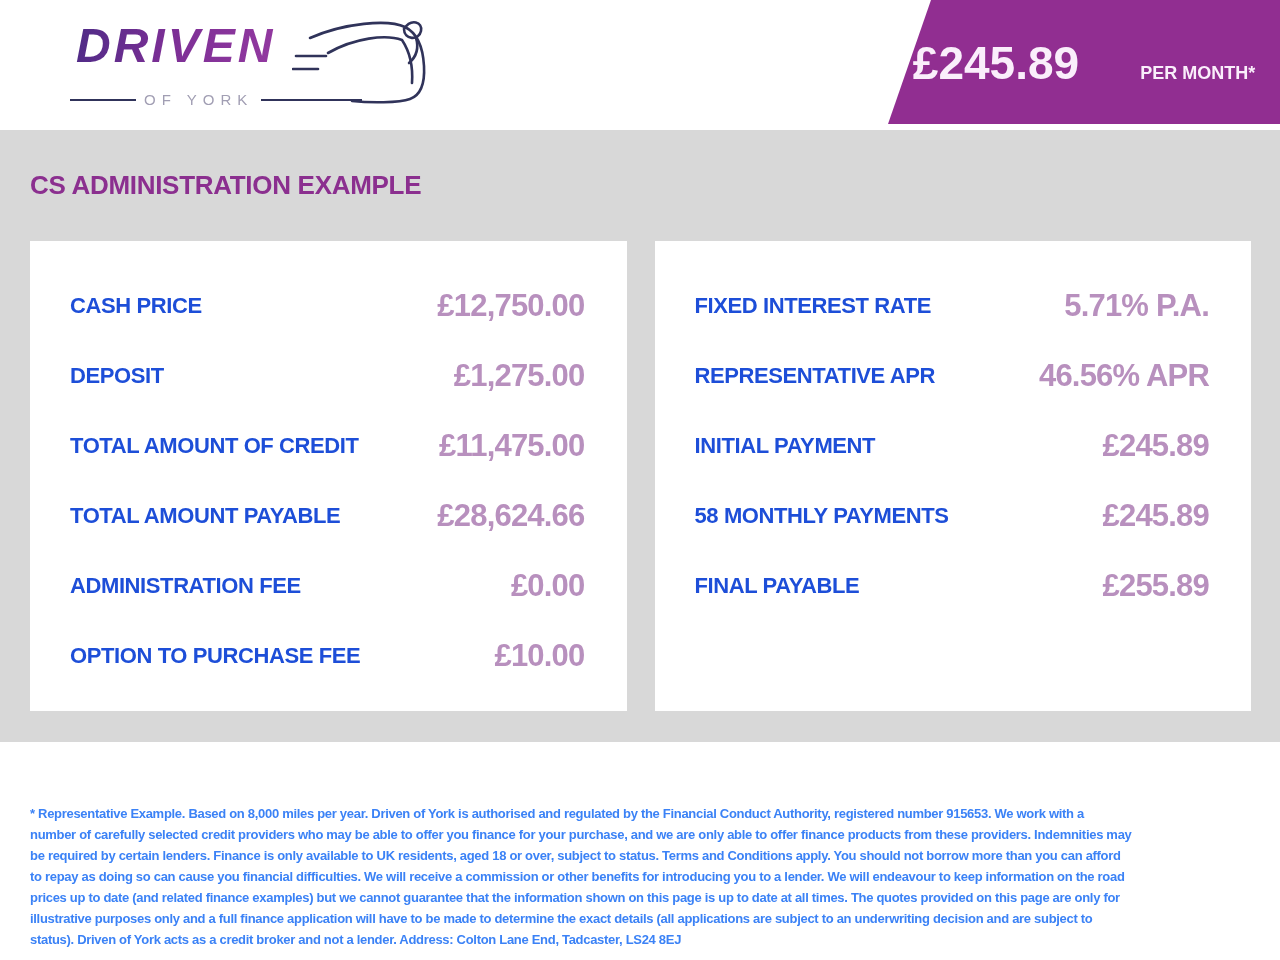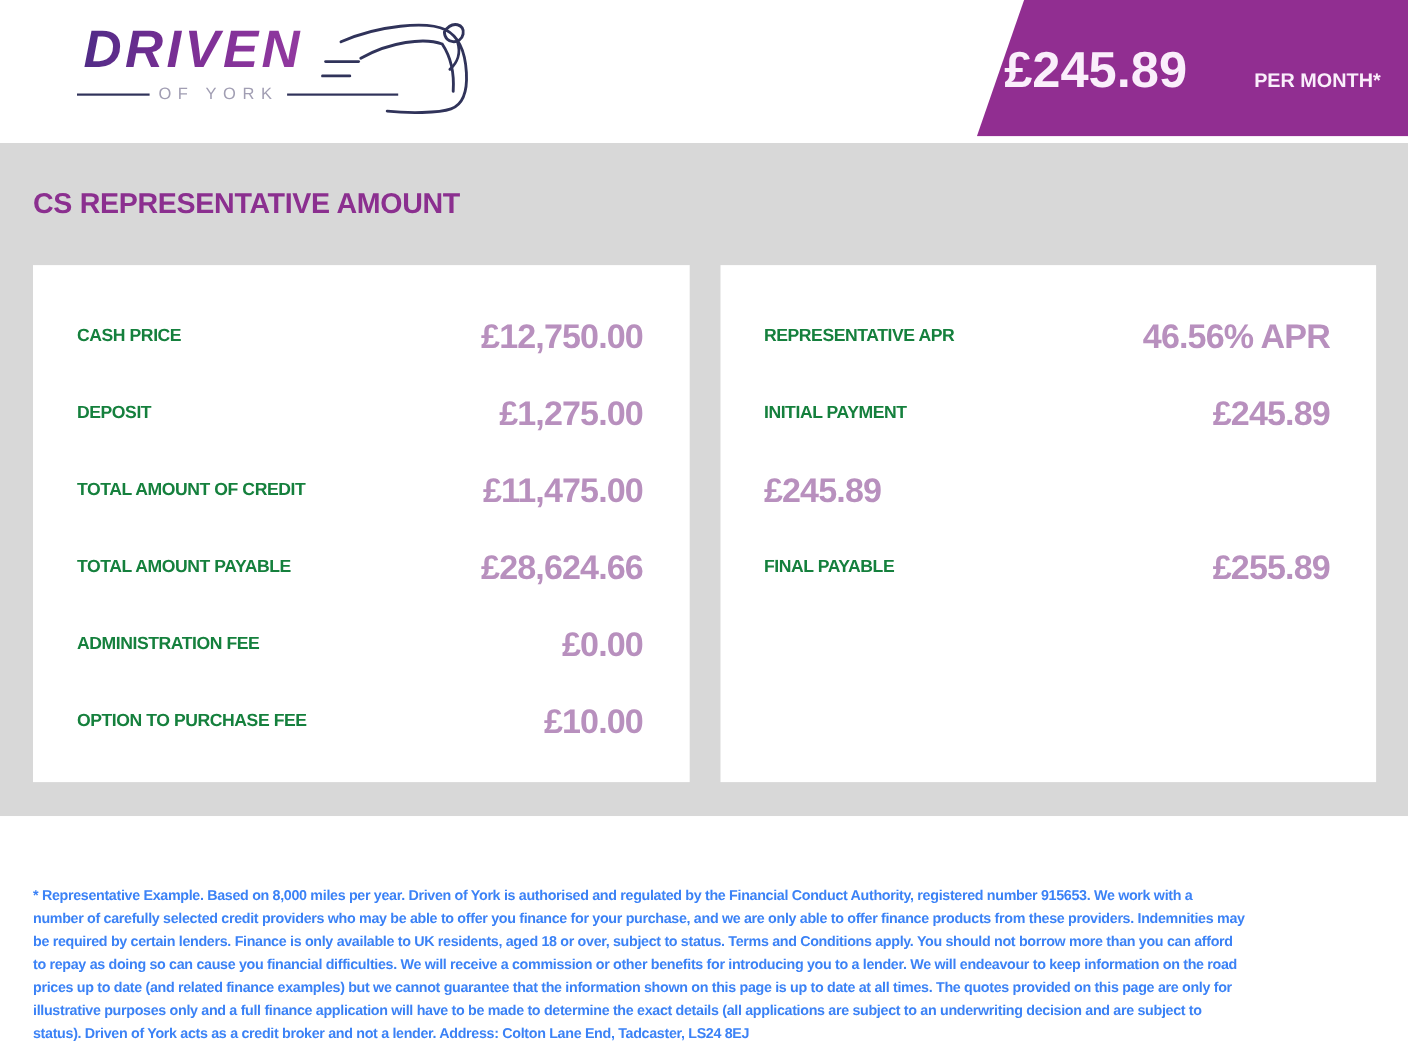--- a/index.html
+++ b/index.html
@@ -15,21 +15,21 @@
     letter-spacing:3px; color:#6f2d92; line-height:1;
   }
   @supports (-webkit-background-clip: text) {
     .brand {
       background:linear-gradient(100deg,#4e2b86 0%,#7b2f95 45%,#9339a0 100%);
       -webkit-background-clip:text; background-clip:text;
       -webkit-text-fill-color:transparent;
     }
   }
   .car-sketch { position:absolute; left:222px; top:2px; width:150px; height:96px; }
-  .tagline-row { position:absolute; left:0; bottom:20px; width:292px; display:flex; align-items:center; }
+  .tagline-row { position:absolute; left:0; bottom:6px; width:292px; display:flex; align-items:center; }
   .tagline-row .rule { height:2px; background:#30335a; flex:1; }
   .tagline-row .rule.left { max-width:66px; }
   .tagline {
     font-size:15px; letter-spacing:6px; color:#a19eb3; padding:0 8px; white-space:nowrap;
   }
 
   .price-banner {
     position:absolute; top:0; right:0; width:392px; height:124px;
     background:#912e91;
     clip-path:polygon(43px 0, 100% 0, 100% 100%, 0 100%);
@@ -42,21 +42,21 @@
   
   .gray-section { background:#d8d8d8; height:612px; padding:40px 29px 0 30px; }
   .section-title {
     font-size:26px; font-weight:bold; color:#8b2f8f; letter-spacing:-0.3px;
     margin-bottom:40px;
   }
   .cards { display:flex; gap:28px; }
   .card { background:#ffffff; flex:1; height:470px; padding:30px 42px 20px 40px; }
   .finance-row { height:70px; display:flex; justify-content:space-between; align-items:center; }
   .finance-label {
-    font-size:16px; font-weight:bold; color:#15803d; letter-spacing:-0.4px; white-space:nowrap;
+    font-size:22px; font-weight:bold; color:#1d4ed8; letter-spacing:-0.4px; white-space:nowrap;
   }
   .finance-value {
     font-size:31px; font-weight:bold; color:#b890be; letter-spacing:-0.8px; white-space:nowrap;
     text-align:right;
   }
 
   
   .footer { background:#ffffff; padding:34px 0 0 30px; height:218px; }
   .disclaimer {
     width:1102px; font-size:13px; font-weight:bold; line-height:21px;
@@ -86,21 +86,21 @@
     </div>
   </div>
 
   <div class="price-banner">
     <div class="price-amount">£245.89</div>
     <div class="price-period">PER MONTH*</div>
   </div>
 </div>
 
 <div class="gray-section">
-  <div class="section-title">CS REPRESENTATIVE AMOUNT</div>
+  <div class="section-title">CS ADMINISTRATION EXAMPLE</div>
 
   <div class="cards">
     <div class="card">
       <div class="finance-row">
         <div class="finance-label">CASH PRICE</div>
         <div class="finance-value">£12,750.00</div>
       </div>
       <div class="finance-row">
         <div class="finance-label">DEPOSIT</div>
         <div class="finance-value">£1,275.00</div>
@@ -118,28 +118,33 @@
         <div class="finance-value">£0.00</div>
       </div>
       <div class="finance-row">
         <div class="finance-label">OPTION TO PURCHASE FEE</div>
         <div class="finance-value">£10.00</div>
       </div>
     </div>
 
     <div class="card">
       <div class="finance-row">
+        <div class="finance-label">FIXED INTEREST RATE</div>
+        <div class="finance-value">5.71% P.A.</div>
+      </div>
+      <div class="finance-row">
         <div class="finance-label">REPRESENTATIVE APR</div>
         <div class="finance-value">46.56% APR</div>
       </div>
       <div class="finance-row">
         <div class="finance-label">INITIAL PAYMENT</div>
         <div class="finance-value">£245.89</div>
       </div>
       <div class="finance-row">
+        <div class="finance-label">58 MONTHLY PAYMENTS</div>
         <div class="finance-value">£245.89</div>
       </div>
       <div class="finance-row">
         <div class="finance-label">FINAL PAYABLE</div>
         <div class="finance-value">£255.89</div>
       </div>
     </div>
   </div>
 </div>
 

